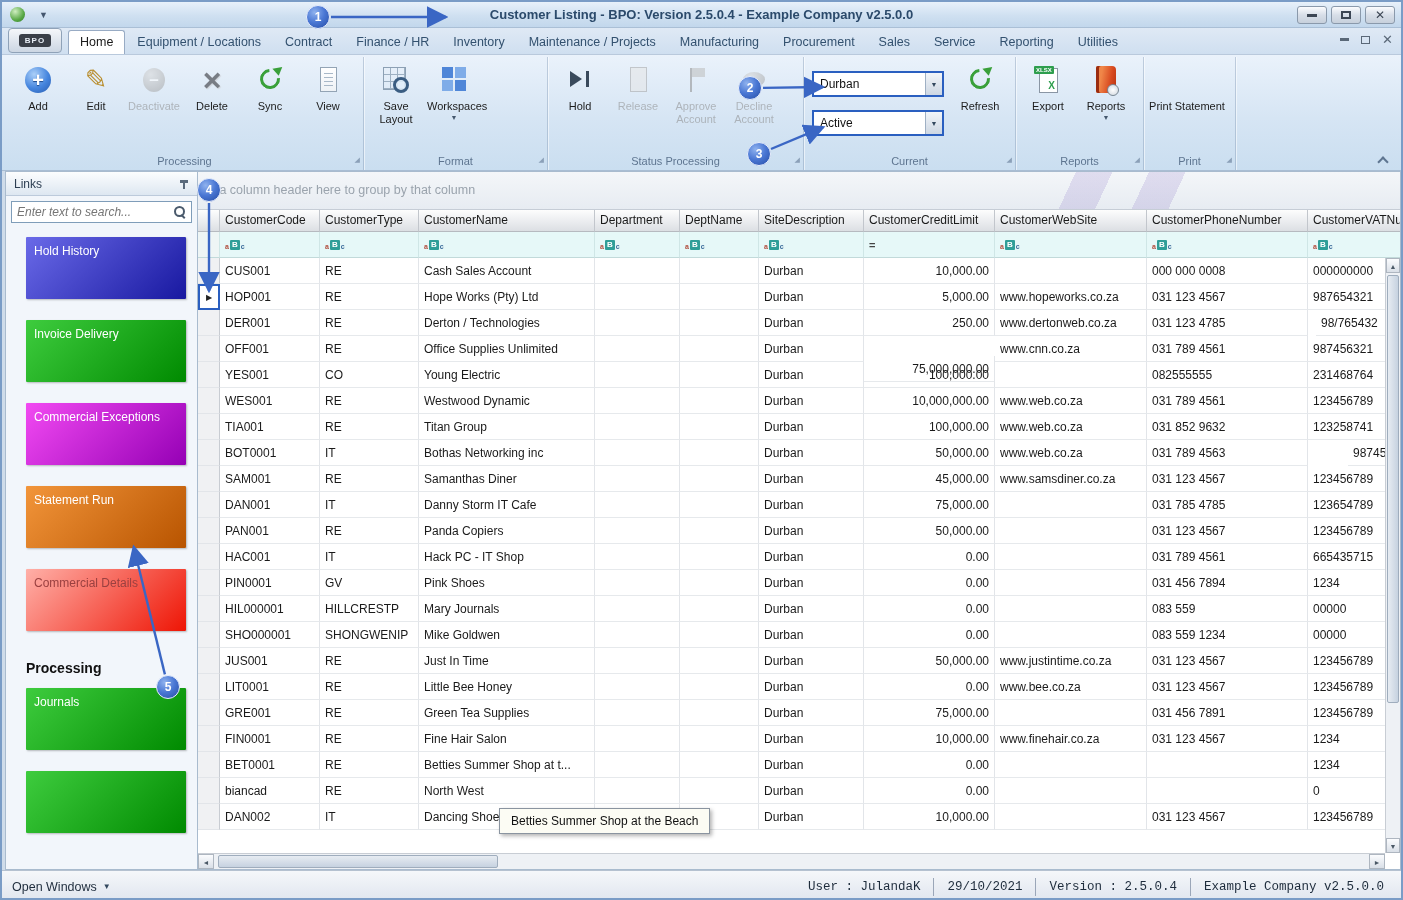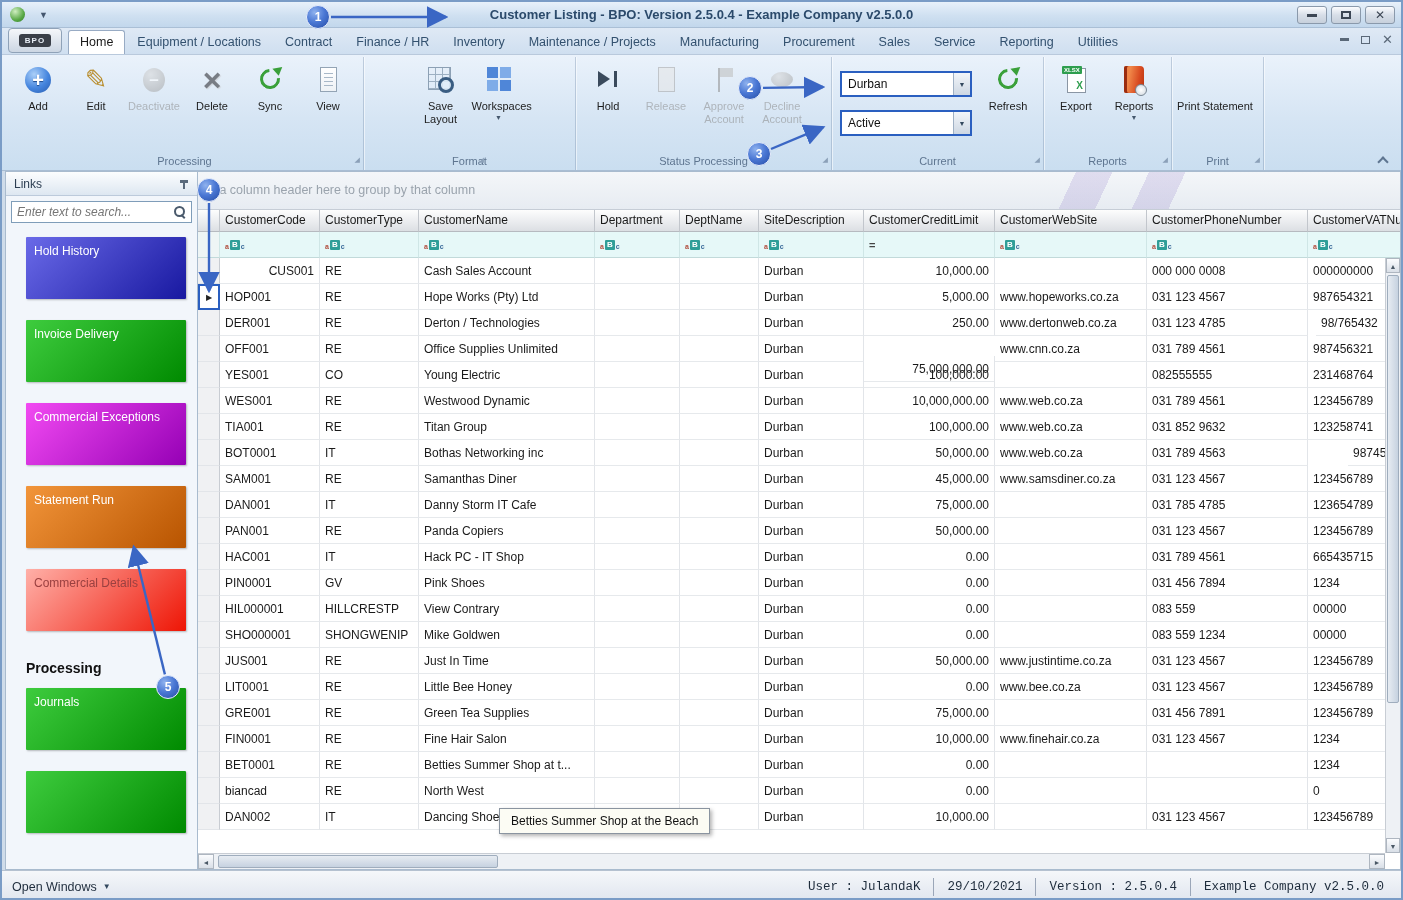--- a/index.html
+++ b/index.html
@@ -35,21 +35,21 @@
   .rgroup { position:relative; display:flex; flex-direction:column; border-right:1px solid rgba(135,158,184,.45); box-shadow:1px 0 0 rgba(255,255,255,.55); }
   .rgbody { flex:1; display:flex; align-items:flex-start; padding:4px 4px 0; gap:2px; }
   .rgcap { position:relative; height:16px; font-size:11px; color:#5e7590; text-align:center; line-height:15px; }
   .rgcap-c { position:absolute; right:3px; bottom:3px; font-size:7px; color:#8ba0b8; }
   .rbtn { width:56px; min-width:46px; text-align:center; padding:2px 1px; border-radius:3px; }
   .rbtn .rlbl { font-size:11px; line-height:1.15; margin-top:3px; color:#1c1c1c; }
   .rbtn.disabled { filter:grayscale(1); opacity:.55; }
   .rbtn.disabled .rlbl { color:#8a8a8a; }
   .rbtn-caret { font-size:7px; color:#45586e; margin-top:1px; }
   [data-name="ribbon-group-processing"] { width:358px; }
-  [data-name="ribbon-group-format"]     { width:212px;align-items:center; }
+  [data-name="ribbon-group-format"]     { width:184px; }
   [data-name="ribbon-group-status-processing"] { width:256px; }
   [data-name="ribbon-group-current"]    { width:212px; }
   [data-name="ribbon-group-reports"]    { width:128px; }
   [data-name="ribbon-group-print"]      { width:92px; }
   [data-name="ribbon-group-print"] .rbtn { width:78px; }
   .cur-col { display:flex; flex-direction:column; gap:13px; margin:10px 6px 0 4px; }
   .dd { width:132px; height:26px; background:#fff; border:2px solid #2a5fc0; display:flex; align-items:center; }
   .dd .dd-val { flex:1; padding-left:6px; font-size:12px; color:#111; }
   .dd .dd-btn { width:17px; height:100%; background:linear-gradient(#f2f5f9,#cdd7e3); border-left:1px solid #9fb0c4; font-size:7px; color:#33485e; display:flex; align-items:center; justify-content:center; }
   .collapse-chev { position:absolute; right:12px; bottom:6px; width:12px; height:8px; }
@@ -430,21 +430,21 @@
             </span></div>
           <div class="gf-cell" data-name="filter-cell-customervatnumber" style="width: 95px; flex: 0 0 95px;"><span class="abc" data-name="abc-filter-icon">
               <span class="la">a</span>
               <span class="lb">B</span>
               <span class="lc">c</span>
             </span></div>
         </div>
       <div data-name="grid-rows">
           <div class="grow" data-name="table-row">
             <div class="g-ind" data-name="row-indicator"></div>
-            <div class="g-cell" data-name="cell-customercode" style="width: 100px; flex: 0 0 100px; text-align: right;">CUS001</div>
+            <div class="g-cell" data-name="cell-customercode" style="width: 100px; flex: 0 0 100px;">CUS001</div>
             <div class="g-cell" data-name="cell-customertype" style="width: 99px; flex: 0 0 99px;">RE</div>
             <div class="g-cell" data-name="cell-customername" style="width: 176px; flex: 0 0 176px;">Cash Sales Account</div>
             <div class="g-cell" data-name="cell-department" style="width: 85px; flex: 0 0 85px;"></div>
             <div class="g-cell" data-name="cell-deptname" style="width: 79px; flex: 0 0 79px;"></div>
             <div class="g-cell" data-name="cell-sitedescription" style="width: 105px; flex: 0 0 105px;">Durban</div>
             <div class="g-cell num" data-name="cell-customercreditlimit" style="width: 131px; flex: 0 0 131px;">10,000.00</div>
             <div class="g-cell" data-name="cell-customerwebsite" style="width: 152px; flex: 0 0 152px;"></div>
             <div class="g-cell" data-name="cell-customerphonenumber" style="width: 161px; flex: 0 0 161px;">000 000 0008</div>
             <div class="g-cell" data-name="cell-customervatnumber" style="width: 95px; flex: 0 0 95px;">000000000</div>
           </div>
@@ -601,21 +601,21 @@
             <div class="g-cell" data-name="cell-sitedescription" style="width: 105px; flex: 0 0 105px;">Durban</div>
             <div class="g-cell num" data-name="cell-customercreditlimit" style="width: 131px; flex: 0 0 131px;">0.00</div>
             <div class="g-cell" data-name="cell-customerwebsite" style="width: 152px; flex: 0 0 152px;"></div>
             <div class="g-cell" data-name="cell-customerphonenumber" style="width: 161px; flex: 0 0 161px;">031 456 7894</div>
             <div class="g-cell" data-name="cell-customervatnumber" style="width: 95px; flex: 0 0 95px;">1234</div>
           </div>
           <div class="grow" data-name="table-row">
             <div class="g-ind" data-name="row-indicator"></div>
             <div class="g-cell" data-name="cell-customercode" style="width: 100px; flex: 0 0 100px;">HIL000001</div>
             <div class="g-cell" data-name="cell-customertype" style="width: 99px; flex: 0 0 99px;">HILLCRESTP</div>
-            <div class="g-cell" data-name="cell-customername" style="width: 176px; flex: 0 0 176px;">View Contrary</div>
+            <div class="g-cell" data-name="cell-customername" style="width: 176px; flex: 0 0 176px;">Mary Journals</div>
             <div class="g-cell" data-name="cell-department" style="width: 85px; flex: 0 0 85px;"></div>
             <div class="g-cell" data-name="cell-deptname" style="width: 79px; flex: 0 0 79px;"></div>
             <div class="g-cell" data-name="cell-sitedescription" style="width: 105px; flex: 0 0 105px;">Durban</div>
             <div class="g-cell num" data-name="cell-customercreditlimit" style="width: 131px; flex: 0 0 131px;">0.00</div>
             <div class="g-cell" data-name="cell-customerwebsite" style="width: 152px; flex: 0 0 152px;"></div>
             <div class="g-cell" data-name="cell-customerphonenumber" style="width: 161px; flex: 0 0 161px;">083 559</div>
             <div class="g-cell" data-name="cell-customervatnumber" style="width: 95px; flex: 0 0 95px;">00000</div>
           </div>
           <div class="grow" data-name="table-row">
             <div class="g-ind" data-name="row-indicator"></div>

